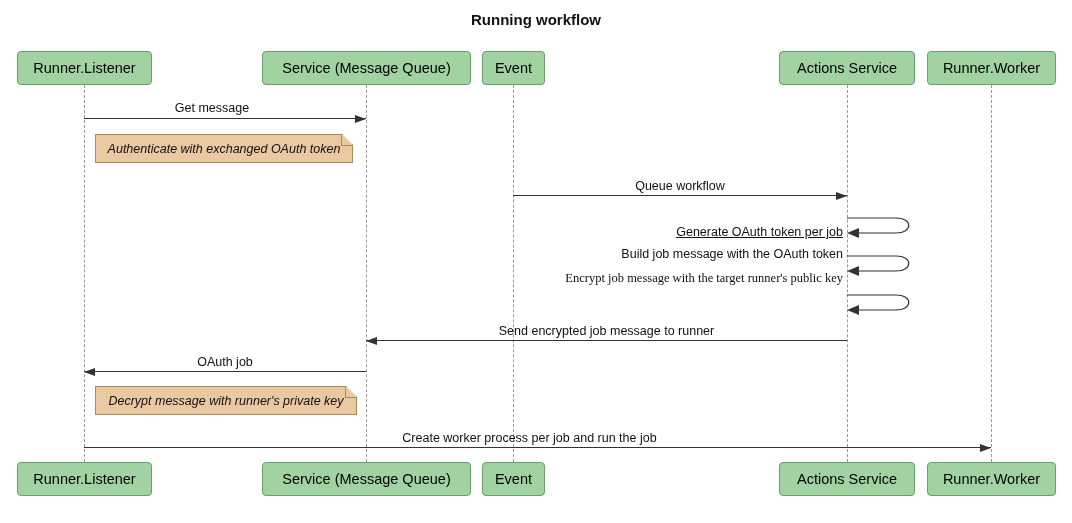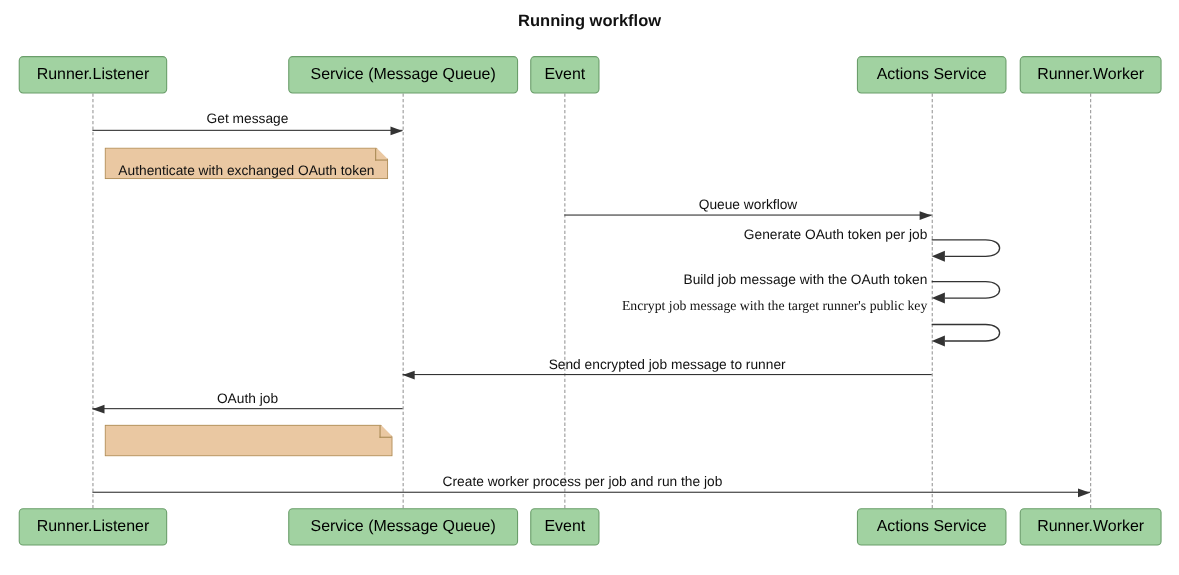--- a/index.html
+++ b/index.html
@@ -94,27 +94,28 @@
   }
   .selfloop polygon {
     fill: var(--line, #333333);
   }
   .note {
     position: absolute;
     box-sizing: border-box;
     background: var(--note-fill, #eac8a2);
     border: 1px solid var(--note-border, #aa8a55);
     display: flex;
-    align-items: flex-end;
+    align-items: center;
     justify-content: center;
     font-size: 12.5px;
     color: #111;
     white-space: nowrap;
     padding: 0 6px;
     clip-path: polygon(0 0, calc(100% - 11px) 0, 100% 11px, 100% 100%, 0 100%);
+    font-style: italic;
   }
   .note-fold {
     position: absolute;
     top: 0;
     right: 0;
     width: 11px;
     height: 11px;
     border-left: 1px solid var(--note-border, #aa8a55);
     border-bottom: 1px solid var(--note-border, #aa8a55);
     box-sizing: border-box;
@@ -133,36 +134,36 @@
   <div class="lifeline" style="left:847px;"></div>
   <div class="lifeline" style="left:991px;"></div>
 
   <div class="actor" style="left:17px;  top:51px; width:135px;">Runner.Listener</div>
   <div class="actor" style="left:262px; top:51px; width:209px;">Service (Message Queue)</div>
   <div class="actor" style="left:482px; top:51px; width:63px;">Event</div>
   <div class="actor" style="left:779px; top:51px; width:136px;">Actions Service</div>
   <div class="actor" style="left:927px; top:51px; width:129px;">Runner.Worker</div>
 
   <div>
-    <div class="msg-label" style="left:84px; top:101px; width:282px;">Get message</div>
+    <div class="msg-label" style="left:71px; top:101px; width:282px;">Get message</div>
     <div class="line ah-right" style="left:84px; top:118px; width:282px;"></div>
   </div>
 
   <div class="note" style="left:95px; top:134px; width:258px; height:29px;">
     <span class="note-fold"></span>
     <span>Authenticate with exchanged OAuth token</span>
   </div>
 
   <div>
     <div class="msg-label" style="left:513px; top:179px; width:334px;">Queue workflow</div>
     <div class="line ah-right" style="left:513px; top:195px; width:334px;"></div>
   </div>
 
   <div>
-    <div class="msg-label right-align" style="right:229px; top:206px;">Generate OAuth token per job</div>
+    <div class="msg-label right-align" style="right:229px; top:225px;text-decoration:underline;">Generate OAuth token per job</div>
     <svg class="selfloop" width="70" height="24" style="left:846px; top:216px;">
       <path d="M1,2 H50 C67,2 67,17 50,17 H13"></path>
       <polygon points="1,17 13,12 13,22"></polygon>
     </svg>
   </div>
 
   <div>
     <div class="msg-label right-align" style="right:229px; top:247px;">Build job message with the OAuth token</div>
     <svg class="selfloop" width="70" height="24" style="left:846px; top:254px;">
       <path d="M1,2 H50 C67,2 67,17 50,17 H13"></path>
@@ -183,20 +184,21 @@
     <div class="line ah-left" style="left:366px; top:340px; width:481px;"></div>
   </div>
 
   <div>
     <div class="msg-label" style="left:84px; top:355px; width:282px;">OAuth job</div>
     <div class="line ah-left" style="left:84px; top:371px; width:282px;"></div>
   </div>
 
   <div class="note" style="left:95px; top:386px; width:262px; height:29px;">
     <span class="note-fold"></span>
+    <span>Decrypt message with runner's private key</span>
   </div>
 
   <div>
     <div class="msg-label" style="left:76px; top:431px; width:907px;">Create worker process per job and run the job</div>
     <div class="line ah-right" style="left:84px; top:447px; width:907px;"></div>
   </div>
 
   <div class="actor" style="left:17px;  top:462px; width:135px;">Runner.Listener</div>
   <div class="actor" style="left:262px; top:462px; width:209px;">Service (Message Queue)</div>
   <div class="actor" style="left:482px; top:462px; width:63px;">Event</div>

